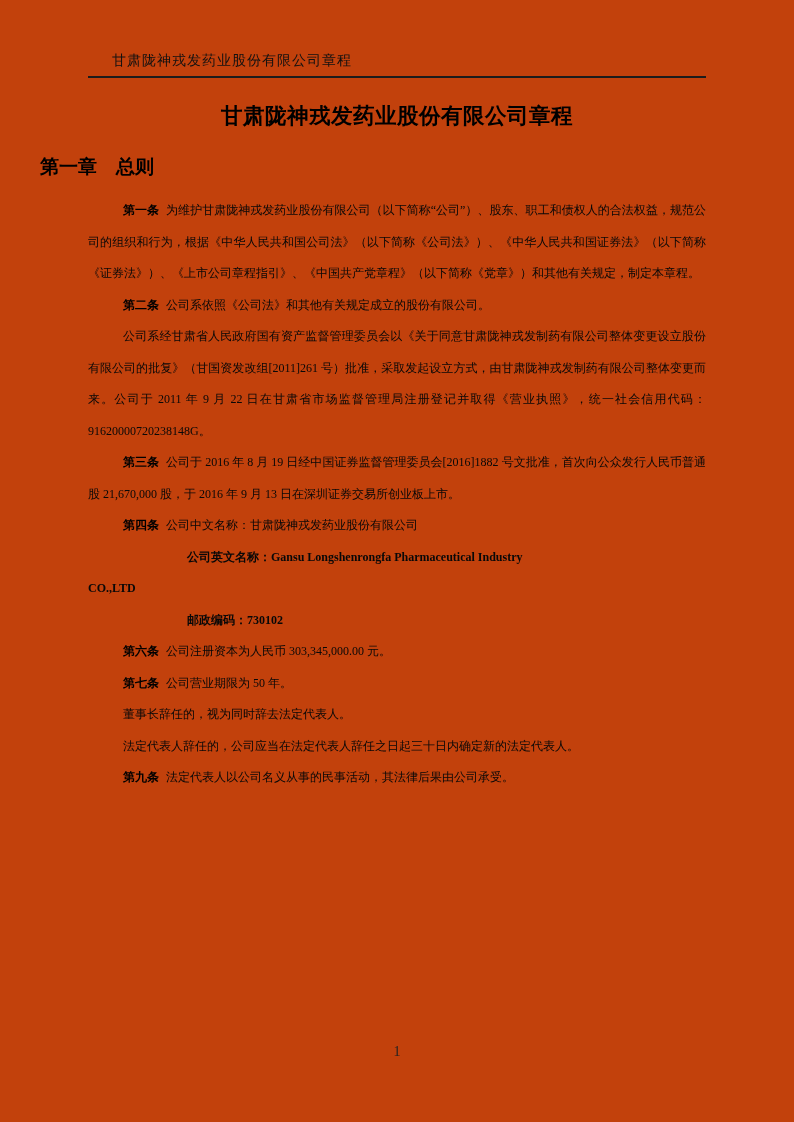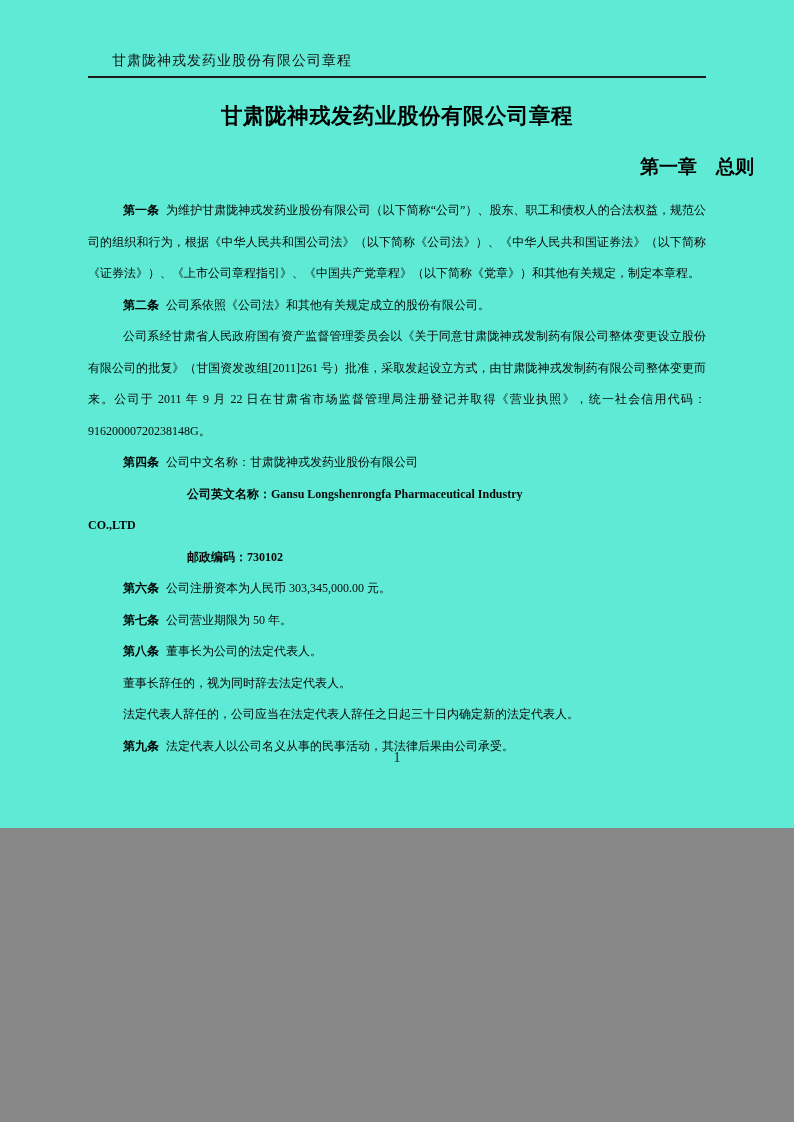--- a/index.html
+++ b/index.html
@@ -3,23 +3,23 @@
 <meta charset="utf-8">
 <style>
   html, body {
     margin: 0;
     padding: 0;
     background: #888;
   }
   .page {
     position: relative;
     width: 794px;
-    height: 828px;
+    height: 1122px;
     margin: 0 auto;
-    background: #5eead4;
+    background: #c2410c;
     color: #000000;
     font-family: "Liberation Serif", "DejaVu Serif", serif;
     overflow: hidden;
     box-sizing: border-box;
   }
   .page-header {
     margin: 52px 88px 0 88px;
     padding: 0 0 7px 24px;
     border-bottom: 2px solid #1c1c1c;
     font-size: 14px;
@@ -32,21 +32,21 @@
     text-align: center;
     font-size: 21.5px;
     line-height: 26px;
     font-weight: 700;
     font-family: "Liberation Sans", "DejaVu Sans", sans-serif;
     color: #000;
     letter-spacing: 0.5px;
   }
   .chapter-heading {
     margin: 26px 40px 0 40px;
-    text-align: right;
+    text-align: left;
     font-size: 19px;
     line-height: 23px;
     font-weight: 700;
     font-family: "Liberation Sans", "DejaVu Sans", sans-serif;
     color: #000;
   }
   .doc-body {
     margin: 17px 88px 0 88px;
     width: 618px;
     font-size: 12px;
@@ -89,27 +89,27 @@
   <div class="page-header">甘肃陇神戎发药业股份有限公司章程</div>
 
   <h1 class="doc-title">甘肃陇神戎发药业股份有限公司章程</h1>
 
   <h2 class="chapter-heading">第一章　总则</h2>
 
   <div class="doc-body">
       <p class="para normal"><span class="article-no">第一条</span><span>为维护甘肃陇神戎发药业股份有限公司（以下简称“公司”）、股东、职工和债权人的合法权益，规范公司的组织和行为，根据《中华人民共和国公司法》（以下简称《公司法》）、《中华人民共和国证券法》（以下简称《证券法》）、《上市公司章程指引》、《中国共产党章程》（以下简称《党章》）和其他有关规定，制定本章程。</span></p>
       <p class="para normal"><span class="article-no">第二条</span><span>公司系依照《公司法》和其他有关规定成立的股份有限公司。</span></p>
       <p class="para normal"><span>公司系经甘肃省人民政府国有资产监督管理委员会以《关于同意甘肃陇神戎发制药有限公司整体变更设立股份有限公司的批复》（甘国资发改组[2011]261 号）批准，采取发起设立方式，由甘肃陇神戎发制药有限公司整体变更而来。公司于 2011 年 9 月 22 日在甘肃省市场监督管理局注册登记并取得《营业执照》，统一社会信用代码：91620000720238148G。</span></p>
+      <p class="para normal"><span class="article-no">第三条</span><span>公司于 2016 年 8 月 19 日经中国证券监督管理委员会[2016]1882 号文批准，首次向公众发行人民币普通股 21,670,000 股，于 2016 年 9 月 13 日在深圳证券交易所创业板上市。</span></p>
       <p class="para normal"><span class="article-no">第四条</span><span>公司中文名称：甘肃陇神戎发药业股份有限公司</span></p>
       <p class="para deep"><span>公司英文名称：Gansu Longshenrongfa Pharmaceutical Industry
 CO.,LTD</span></p>
       <p class="para deep"><span>邮政编码：730102</span></p>
       <p class="para normal"><span class="article-no">第六条</span><span>公司注册资本为人民币 303,345,000.00 元。</span></p>
       <p class="para normal"><span class="article-no">第七条</span><span>公司营业期限为 50 年。</span></p>
-      <p class="para normal"><span class="article-no">第八条</span><span>董事长为公司的法定代表人。</span></p>
       <p class="para normal"><span>董事长辞任的，视为同时辞去法定代表人。</span></p>
       <p class="para normal"><span>法定代表人辞任的，公司应当在法定代表人辞任之日起三十日内确定新的法定代表人。</span></p>
       <p class="para normal"><span class="article-no">第九条</span><span>法定代表人以公司名义从事的民事活动，其法律后果由公司承受。</span></p>
     </div>
 
   <div class="page-footer">1</div>
 
 </div>
 
 </body></html>

